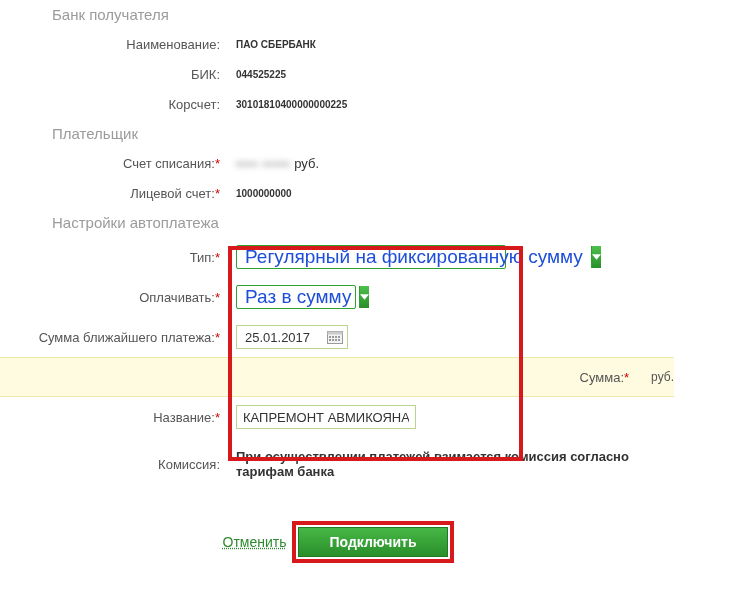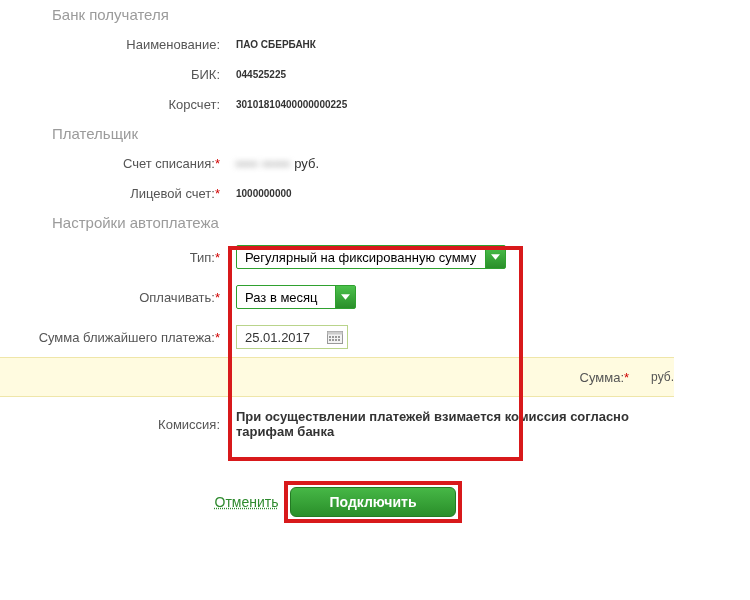--- a/index.html
+++ b/index.html
@@ -56,22 +56,22 @@
     display: inline-flex;
     align-items: center;
     border: 1px solid #2fa12f;
     border-radius: 2px;
     height: 24px;
     background: #fff;
     white-space: nowrap;
   }
   .select-text {
     padding: 0 8px;
-    color: #000000;
-    font-size: 13px;
+    color: #1d4ed8;
+    font-size: 19px;
   }
   .select-btn {
     background: linear-gradient(#4cc14c,#2a8f2a);
     width: 20px;
     height: 100%;
     display: flex;
     align-items: center;
     justify-content: center;
     border-left: 1px solid #2fa12f;
   }
@@ -126,22 +126,22 @@
   .submit-wrap {
     position: relative;
     padding: 4px;
   }
   .submit-btn {
     background: linear-gradient(#46b746,#2a8f2a);
     border: 1px solid #247a24;
     color: #fff;
     font-size: 14px;
     font-weight: bold;
-    padding: 6px 38px;
-    border-radius: 6px;
+    padding: 6px 30px;
+    border-radius: 0;
     cursor: pointer;
   }
   .submit-outline {
     position: absolute;
     inset: -2px;
     border: 4px solid #d8191b;
     pointer-events: none;
   }
   .blurred {
     filter: blur(3px);
@@ -211,21 +211,21 @@
       </div>
     </div>
   </div>
 
   <div class="row" style="min-height:40px;">
     <div class="label">
       <span>Оплачивать:</span><span class="req">*</span>
     </div>
     <div class="control-cell">
       <div class="select" style="width:120px;">
-        <span class="select-text" style="flex:1;">Раз в месяц</span>
+        <span class="select-text" style="flex:1;">Раз в сумму</span>
         <span class="select-btn">
           <svg viewBox="0 0 10 6">
               <path d="M0 0 L5 6 L10 0 Z" fill="#fff"></path>
             </svg>
         </span>
       </div>
     </div>
   </div>
 
   <div class="row" style="min-height:40px;">
@@ -255,20 +255,28 @@
 
   <div class="row sum-row" style="min-height:40px;justify-content:flex-end;">
     <div class="label">
       <span>Сумма:</span><span class="req">*</span>
     </div>
     <div class="control-cell">
       <span class="unit">руб.</span>
     </div>
   </div>
 
+  <div class="row" style="min-height:40px;">
+    <div class="label">
+      <span>Название:</span><span class="req">*</span>
+    </div>
+    <div class="control-cell">
+      <input class="text-input" style="width: 180px;" value="КАПРЕМОНТ АВМИКОЯНА">
+    </div>
+  </div>
 
   <div class="row" style="padding-top:12px;">
     <div class="label">Комиссия:</div>
     <div class="value-weak" style="font-weight:bold;">При осуществлении платежей взимается комиссия согласно тарифам банка</div>
   </div>
 
   <div class="highlight-box box-main"></div>
 
   <div class="actions">
     <span class="cancel-link">Отменить</span>

